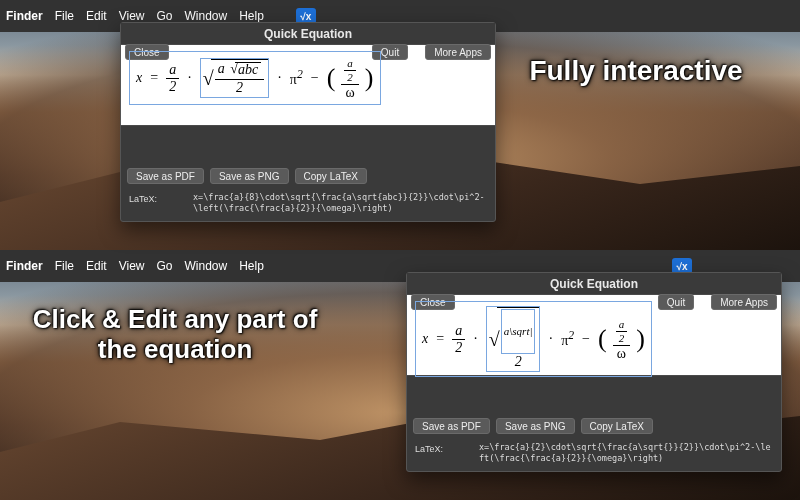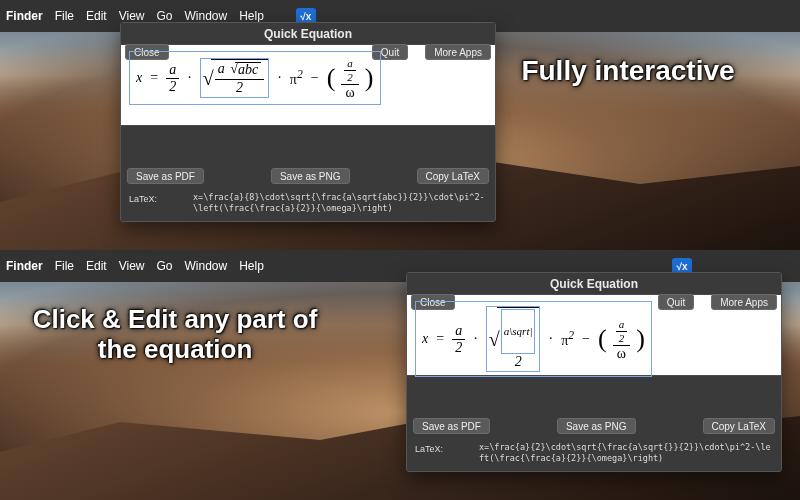--- a/index.html
+++ b/index.html
@@ -92,38 +92,38 @@
   .inner-sqrt .sqrt-sym { font-size:14px; }
   .inner-sqrt .sqrt-body { padding:1px 3px; }
   .pi { font-style:normal; }
   .paren-big { font-style:normal; font-size:26px; line-height:0.8; }
   .nestfrac .frac .num, .nestfrac .frac .den { font-size:11px; }
   .smallomega { font-style:normal; }
   .editstr { font-style:italic; font-size:11px; }
 
   .panel-actions {
     background:#3a3a3a;
-    display:flex; gap:6px; justify-content:space-between;
+    display:flex; gap:6px; justify-content:flex-start;
     padding:5px 6px 4px; border-top:1px solid #4a4a4a;
   }
   .latex-row {
     display:flex; align-items:flex-start; gap:24px;
     padding:4px 8px 8px;
     font-size:9px; color:#ddd;
   }
   .latex-label { width:40px; flex:none; padding-top:2px; }
   .latex-text { flex:1; word-break:break-all; line-height:1.25; font-family:Menlo, monospace; font-size:8.5px; }
 
   .tagline {
     position:absolute; z-index:5; color:#fff;
     font-size:28px; font-weight:800; line-height:1.15;
     text-shadow: 0 0 6px #000, 1px 1px 2px #000, -1px -1px 2px #000;
     text-align:center;
   }
-  .tagline-top { right:62px; top:55px; width:220px; }
+  .tagline-top { right:54px; top:55px; width:220px; }
   .tagline-bottom { left:30px; top:55px; width:290px; font-size:26px;}
 </style>
 </head>
 <body>
 
 <div class="scene scene-top">
   <div class="wallpaper"></div>
   <div class="dune"></div>
 
   <div class="menubar">

